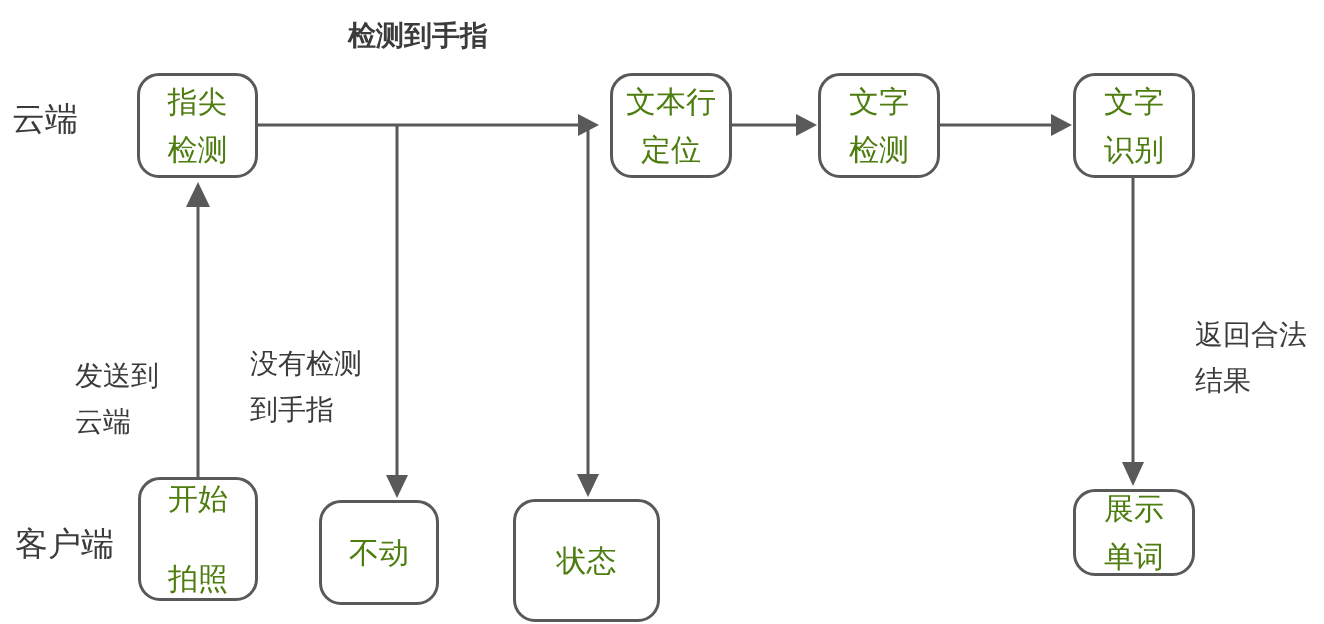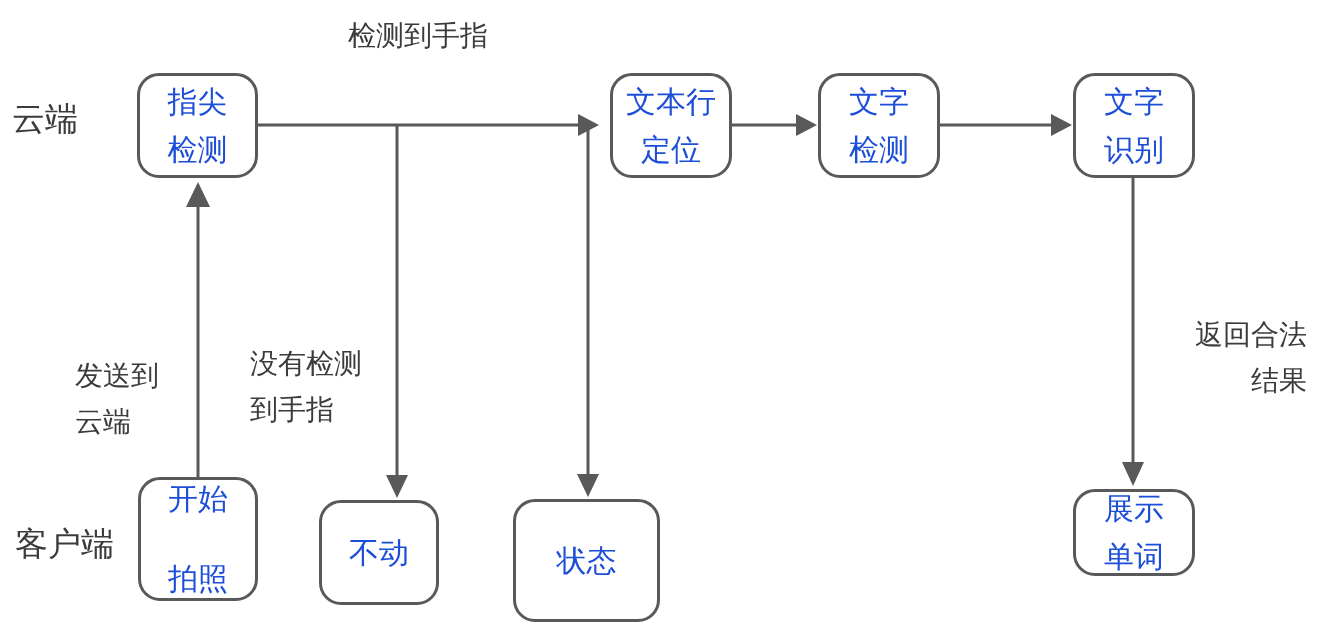--- a/index.html
+++ b/index.html
@@ -24,21 +24,21 @@
     box-sizing: border-box;
     border: 3px solid #595959;
     border-radius: 22px;
     background: #ffffff;
     display: flex;
     flex-direction: column;
     justify-content: center;
     font-size: 30px;
     line-height: 48px;
     text-align: center;
-    color: #1d4ed8;
+    color: #4d7c0f;
     white-space: nowrap;
   }
   .node span { display: block; }
   .node-fingertip    { left: 137px;  top: 73px;  width: 121px; height: 105px; }
   .node-textline     { left: 598px;  top: 73px;  width: 122px; height: 105px; margin-left: 12px; }
   .node-textdetect   { left: 818px;  top: 73px;  width: 122px; height: 105px; }
   .node-textrecog    { left: 1073px; top: 73px;  width: 122px; height: 105px; }
   .node-startphoto   { left: 138px;  top: 477px; width: 120px; height: 124px; gap: 32px; }
   .node-nomove       { left: 319px;  top: 500px; width: 120px; height: 105px; }
   .node-fingerstatus { left: 513px;  top: 499px; width: 147px; height: 123px; }
@@ -53,24 +53,24 @@
   .lane-cloud  { left: 12px; top: 99px; }
   .lane-client { left: 15px; top: 524px; }
   .edge-label {
     position: absolute;
     font-size: 28px;
     line-height: 46px;
     color: #3b3b3b;
     white-space: nowrap;
   }
   .edge-label span { display: block; }
-  .lbl-finger-detected { left: 348px;  top: 13px; }
+  .lbl-finger-detected { left: 348px;  top: 13px; font-weight: bold; }
   .lbl-send-cloud      { left: 75px;   top: 353px; }
   .lbl-no-finger       { left: 250px;  top: 341px; }
-  .lbl-return-valid    { left: 1195px; top: 312px; text-align: right; }
+  .lbl-return-valid    { left: 1195px; top: 312px; }
 </style>
 </head>
 <body>
 
 <div class="stage">
 
   <svg class="wires" viewBox="0 0 1324 624" xmlns="http://www.w3.org/2000/svg">
 
     <line class="wire" x1="258" y1="125" x2="578" y2="125"></line>
     <polygon class="arrowhead" points="578,114 599,125 578,136"></polygon>

